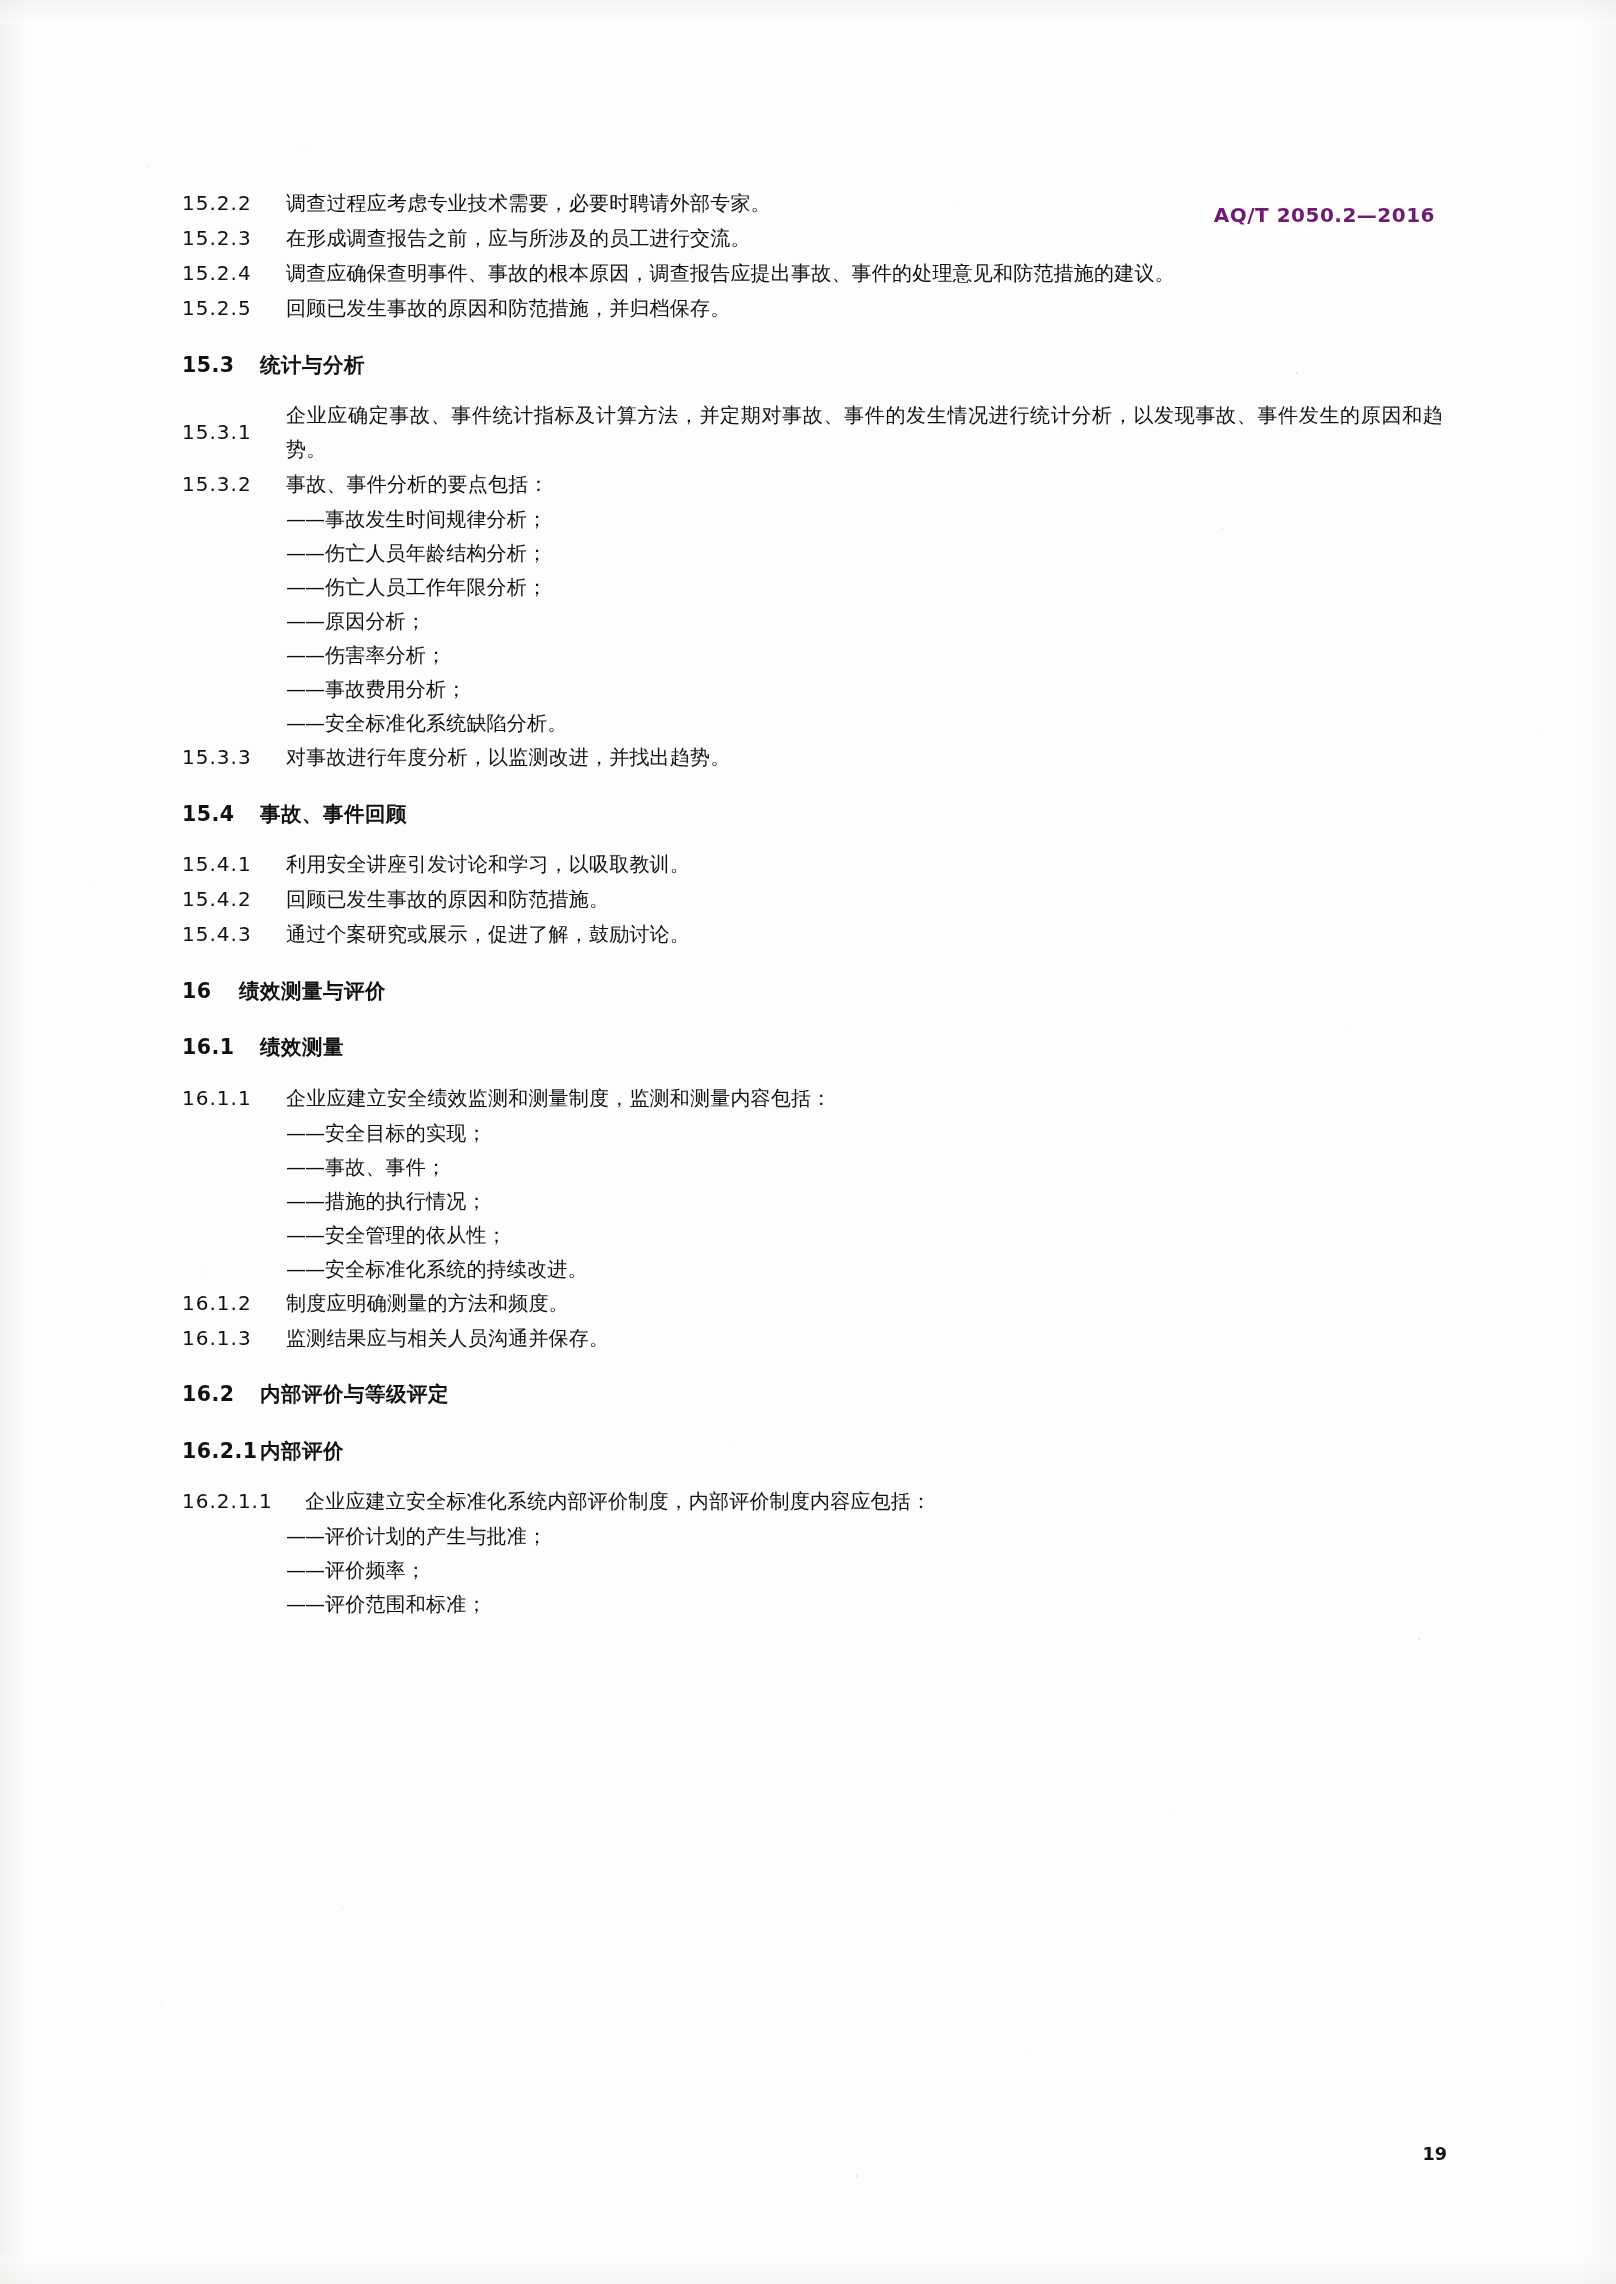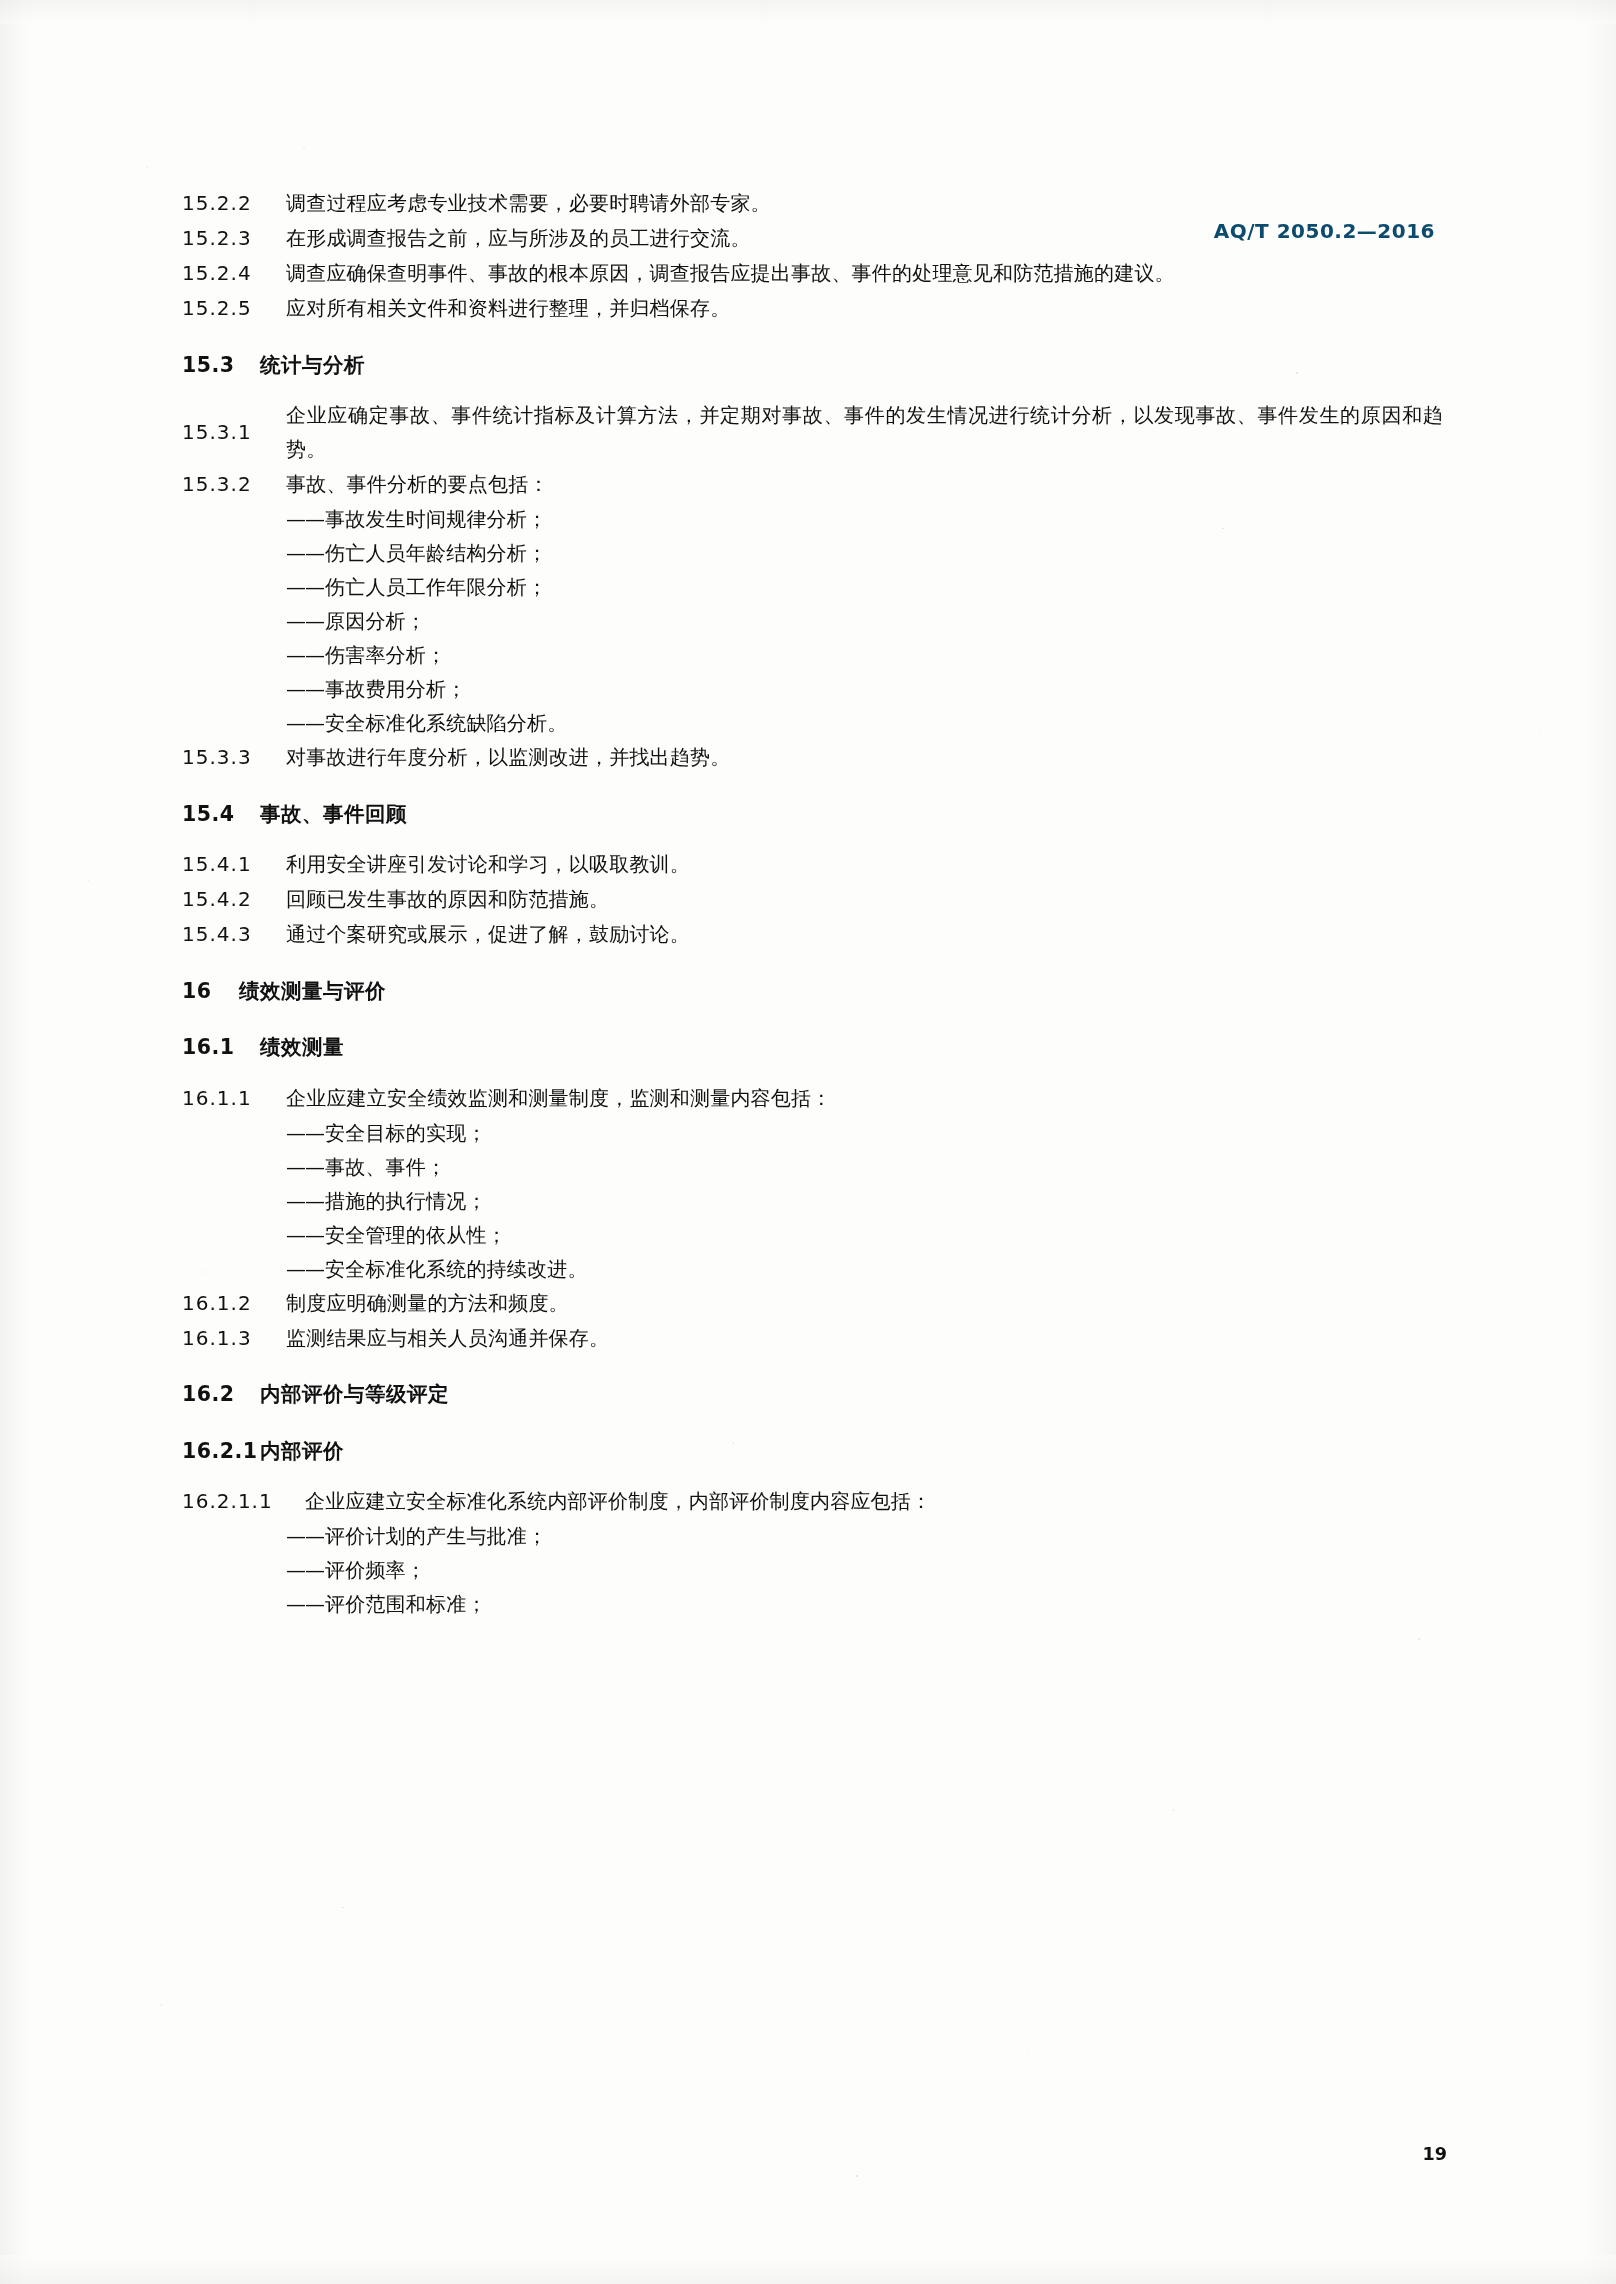--- a/index.html
+++ b/index.html
@@ -60,22 +60,21 @@
   }
 
   .header-line {
     position: absolute;
     top: 203px;
     right: 181px;
     font-family: "DejaVu Sans", "Liberation Sans", sans-serif;
     font-weight: bold;
     font-size: 20px;
     letter-spacing: 0.5px;
-    color: #0c4a6e;
-    margin-top: 16px;
+    color: #701a75;
   }
 
   .page-number {
     position: absolute;
     right: 169px;
     bottom: 120px;
     font-size: 17.6px;
     font-weight: bold;
     color: #101010;
     margin-left: 29px;
@@ -158,21 +157,21 @@
       <div class="para">
         <span class="num">15.2.3</span>
         <span class="txt">在形成调查报告之前，应与所涉及的员工进行交流。</span>
       </div>
       <div class="para">
         <span class="num">15.2.4</span>
         <span class="txt">调查应确保查明事件、事故的根本原因，调查报告应提出事故、事件的处理意见和防范措施的建议。</span>
       </div>
       <div class="para">
         <span class="num">15.2.5</span>
-        <span class="txt">应对所有相关文件和资料进行整理，并归档保存。</span>
+        <span class="txt">回顾已发生事故的原因和防范措施，并归档保存。</span>
       </div>
       <div class="heading h2">
         <span class="num">15.3</span>
         <span class="txt">统计与分析</span>
       </div>
       <div class="para">
         <span class="num">15.3.1</span>
         <span class="txt">企业应确定事故、事件统计指标及计算方法，并定期对事故、事件的发生情况进行统计分析，以发现事故、事件发生的原因和趋势。</span>
       </div>
       <div class="para">

